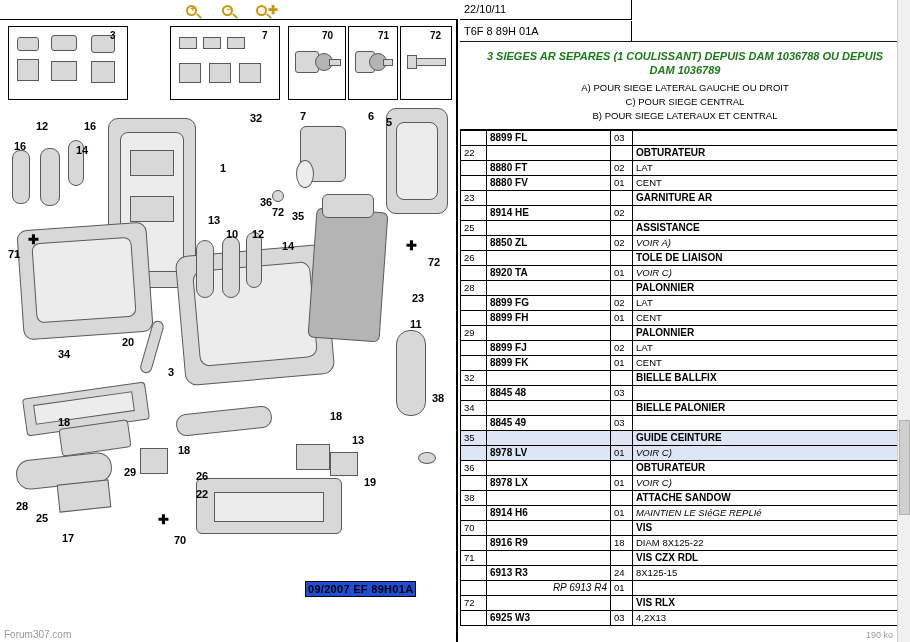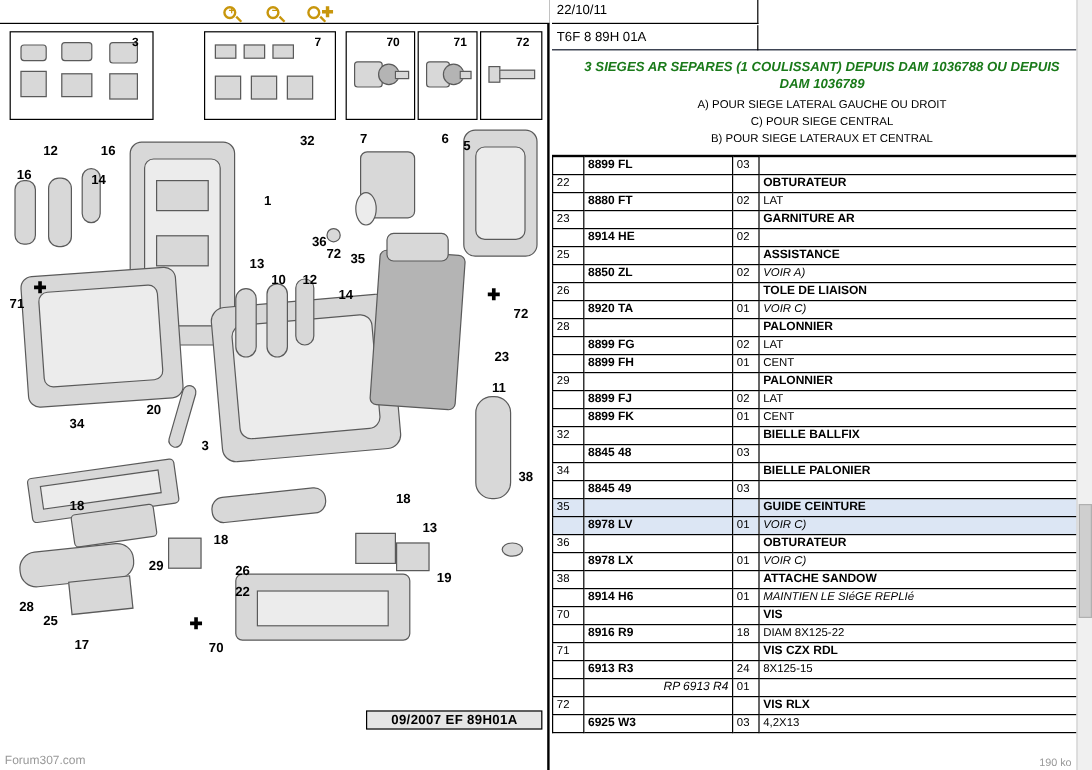--- a/index.html
+++ b/index.html
@@ -98,26 +98,26 @@
     position: absolute;
     background: #d8d8d8;
     border: 1px solid #5a5a5a;
   }
   .shape.dark { background: #b4b4b4; }
   .shape.light { background: #ececec; }
   .shape.round { border-radius: 50%; }
 
   #date-stamp {
     position: absolute;
-    left: 305px; bottom: 34px;
+    left: 305px; bottom: 45px;
     border: 1px solid #000;
-    padding: 1px 20px;
+    padding: 1px 2px;
     font-size: 11px;
     font-weight: bold;
-    background: #e5e5e5;
+    background: #1d4ed8;
     letter-spacing: 0.3px;
   }
   #forum-tag {
     position: absolute;
     left: 4px; bottom: 2px;
     font-size: 10px;
     color: #999;
   }
   #size-tag {
     position: absolute;
@@ -421,20 +421,26 @@
             <td class="c-qty"></td>
             <td class="c-desc desc-title">OBTURATEUR</td>
           </tr>
           <tr>
             <td class="c-pos"></td>
             <td class="c-ref ref-bold">8880 FT</td>
             <td class="c-qty">02</td>
             <td class="c-desc desc-plain">LAT</td>
           </tr>
           <tr>
+            <td class="c-pos"></td>
+            <td class="c-ref ref-bold">8880 FV</td>
+            <td class="c-qty">01</td>
+            <td class="c-desc desc-plain">CENT</td>
+          </tr>
+          <tr>
             <td class="c-pos">23</td>
             <td class="c-ref"></td>
             <td class="c-qty"></td>
             <td class="c-desc desc-title">GARNITURE AR</td>
           </tr>
           <tr>
             <td class="c-pos"></td>
             <td class="c-ref ref-bold">8914 HE</td>
             <td class="c-qty">02</td>
             <td class="c-desc desc-plain"></td>

